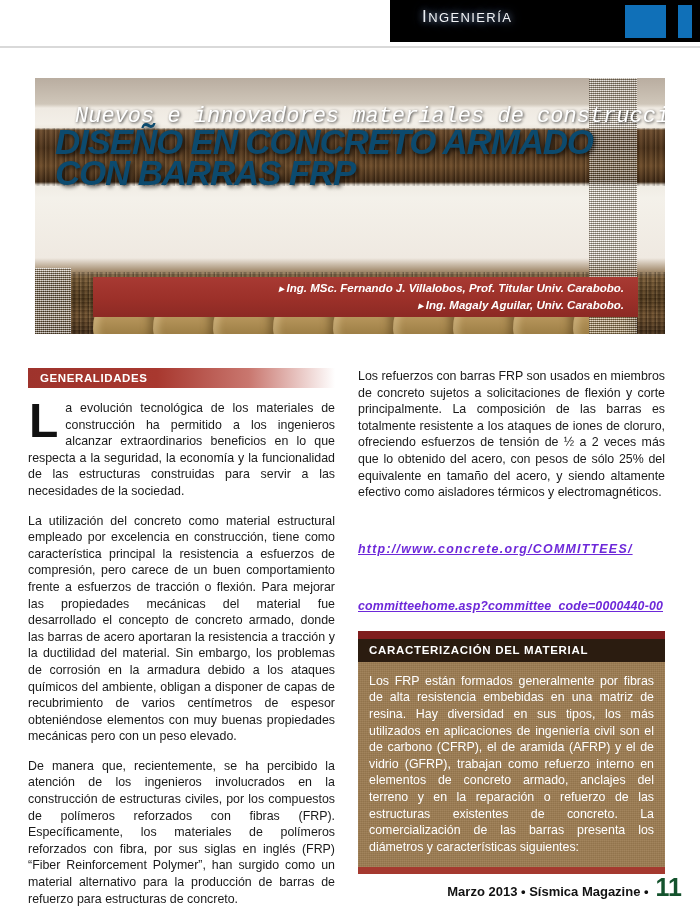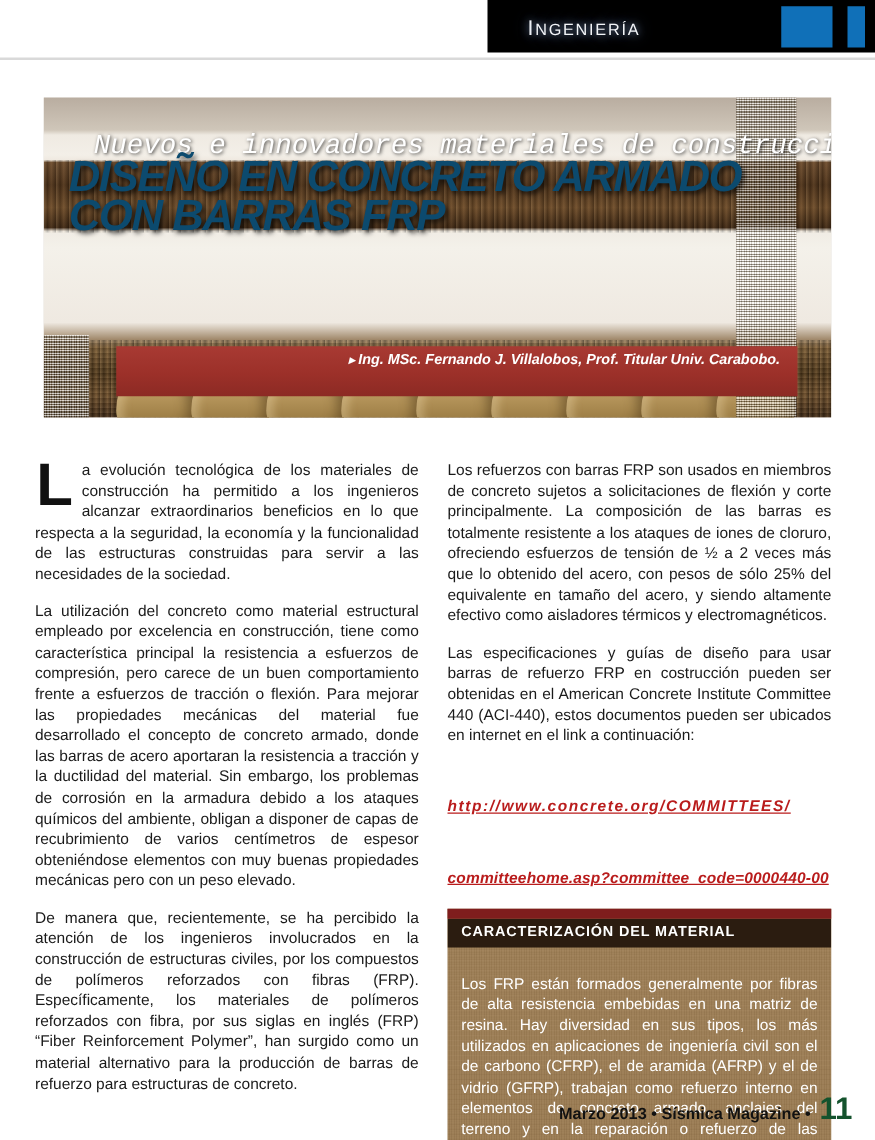--- a/index.html
+++ b/index.html
@@ -8,21 +8,21 @@
     background:#ffffff;
     font-family:"Liberation Sans", sans-serif;
     position:relative;
     overflow:hidden;
   }
 
   
   .topbar{
     position:absolute; left:390px; top:0; width:310px; height:42px;
     background:#000000;
-    display:flex; align-items:center;
+    display:flex; 
   }
   .topbar-title{
     color:#f2f4f7;
     font-size:19px;
     letter-spacing:1.4px;
     font-variant:small-caps;
     text-transform:lowercase;
     font-family:"Liberation Sans", sans-serif;
     margin-left:32px;
     text-shadow:0 0 7px rgba(150,175,215,.85), 0 0 14px rgba(90,130,190,.6);
@@ -171,21 +171,21 @@
     line-height:38px;
     padding:2px 7px 0 1px;
     color:#111;
   }
 
   a.link, .link{
     display:block;
     font-family:"Liberation Sans", sans-serif;
     font-weight:bold; font-style:italic;
     font-size:12.4px; line-height:17px;
-    color:#b91c1c; text-decoration:underline;
+    color:#6d28d9; text-decoration:underline;
     text-align:justify;
     margin-top:40px;
   }
   .link-1{ letter-spacing:1.25px; }
   .link-2{ letter-spacing:.15px; }
 
   
   .panel{
     margin-top:16px;
     background:#9c7c52;
@@ -206,21 +206,21 @@
     background:#2b1c10;
     height:23px;
     display:flex; align-items:center;
   }
   .panel-head-label{
     color:#ffffff; font-weight:bold; font-size:11.5px;
     letter-spacing:.7px; margin-left:11px;
   }
   .panel-body{
     position:relative;
-    padding:21px 11px 12px 11px;
+    padding:11px 11px 12px 11px;
   }
   .panel-body p{
     font-family:"Liberation Sans", sans-serif;
     font-size:12.4px; line-height:16.6px;
     color:#ffffff; text-align:justify;
   }
 
   
   .footer{
     position:absolute; right:18px; bottom:10px;
@@ -265,38 +265,41 @@
   <div class="mesh-left"></div>
 
   <div class="hero-kicker">Nuevos e innovadores materiales de construcción</div>
   <div class="hero-title">
     <span>DISEÑO EN CONCRETO ARMADO</span>
     <span>CON BARRAS FRP</span>
   </div>
 
   <div class="credit-band">
     <div class="credit-line">Ing. MSc. Fernando J. Villalobos, Prof. Titular Univ. Carabobo.</div>
+    <div class="credit-line">Ing. Magaly Aguilar, Univ. Carabobo.</div>
   </div>
 </div>
 
 <div class="col col-left">
+  <div class="sect-bar">
+    <div class="sect-bar-label">GENERALIDADES</div>
+  </div>
 
   <p class="body">
     <span class="dropcap">L</span><span>a evolución tecnológica de los materiales de construcción ha permitido a los ingenieros alcanzar extraordinarios beneficios en lo que respecta a la seguridad, la economía y la funcionalidad de las estructuras construidas para servir a las necesidades de la sociedad.</span>
   </p>
 
   <p class="body">La utilización del concreto como material estructural empleado por excelencia en construcción, tiene como característica principal la resistencia a esfuerzos de compresión, pero carece de un buen comportamiento frente a esfuerzos de tracción o flexión. Para mejorar las propiedades mecánicas del material  fue desarrollado el concepto de concreto armado, donde las barras de acero aportaran la resistencia a tracción y la ductilidad del material. Sin embargo, los problemas de corrosión en la armadura debido a los ataques químicos del ambiente, obligan a disponer de capas de recubrimiento de varios centímetros de espesor obteniéndose elementos con muy buenas propiedades mecánicas pero con un peso elevado.</p>
 
   <p class="body">De manera que, recientemente, se ha percibido la atención de los ingenieros involucrados en la construcción de estructuras civiles, por los compuestos de polímeros reforzados con fibras (FRP). Específicamente, los materiales de polímeros reforzados con fibra,  por sus siglas en inglés (FRP) “Fiber Reinforcement Polymer”, han surgido como un material alternativo para la producción de barras de refuerzo para estructuras de concreto.</p>
 </div>
 
 <div class="col col-right">
   <p class="body">Los refuerzos con barras FRP son usados en miembros de concreto sujetos a solicitaciones de flexión y corte principalmente. La composición de las barras es totalmente resistente a los ataques de iones de cloruro, ofreciendo esfuerzos de tensión de ½ a 2 veces más que lo obtenido del acero, con pesos de sólo 25% del equivalente en tamaño del acero, y siendo altamente efectivo como aisladores térmicos y electromagnéticos.</p>
 
-  <p class="body">Las especificaciones y guías de diseño para usar barras de refuerzo FRP en costrucción pueden ser obtenidas en el American Concrete Institute Committee 440 (ACI-440), estos documentos pueden ser ubicados en internet en el link a continuación:</p>
 
   <a class="link link-1" href="#">http://www.concrete.org/COMMITTEES/</a>
   <a class="link link-2" href="#">committeehome.asp?committee_code=0000440-00</a>
 
   <div class="panel">
     <div class="panel-noise"></div>
     <div class="panel-head">
       <div class="panel-head-label">CARACTERIZACIÓN DEL MATERIAL</div>
     </div>
     <div class="panel-body">

